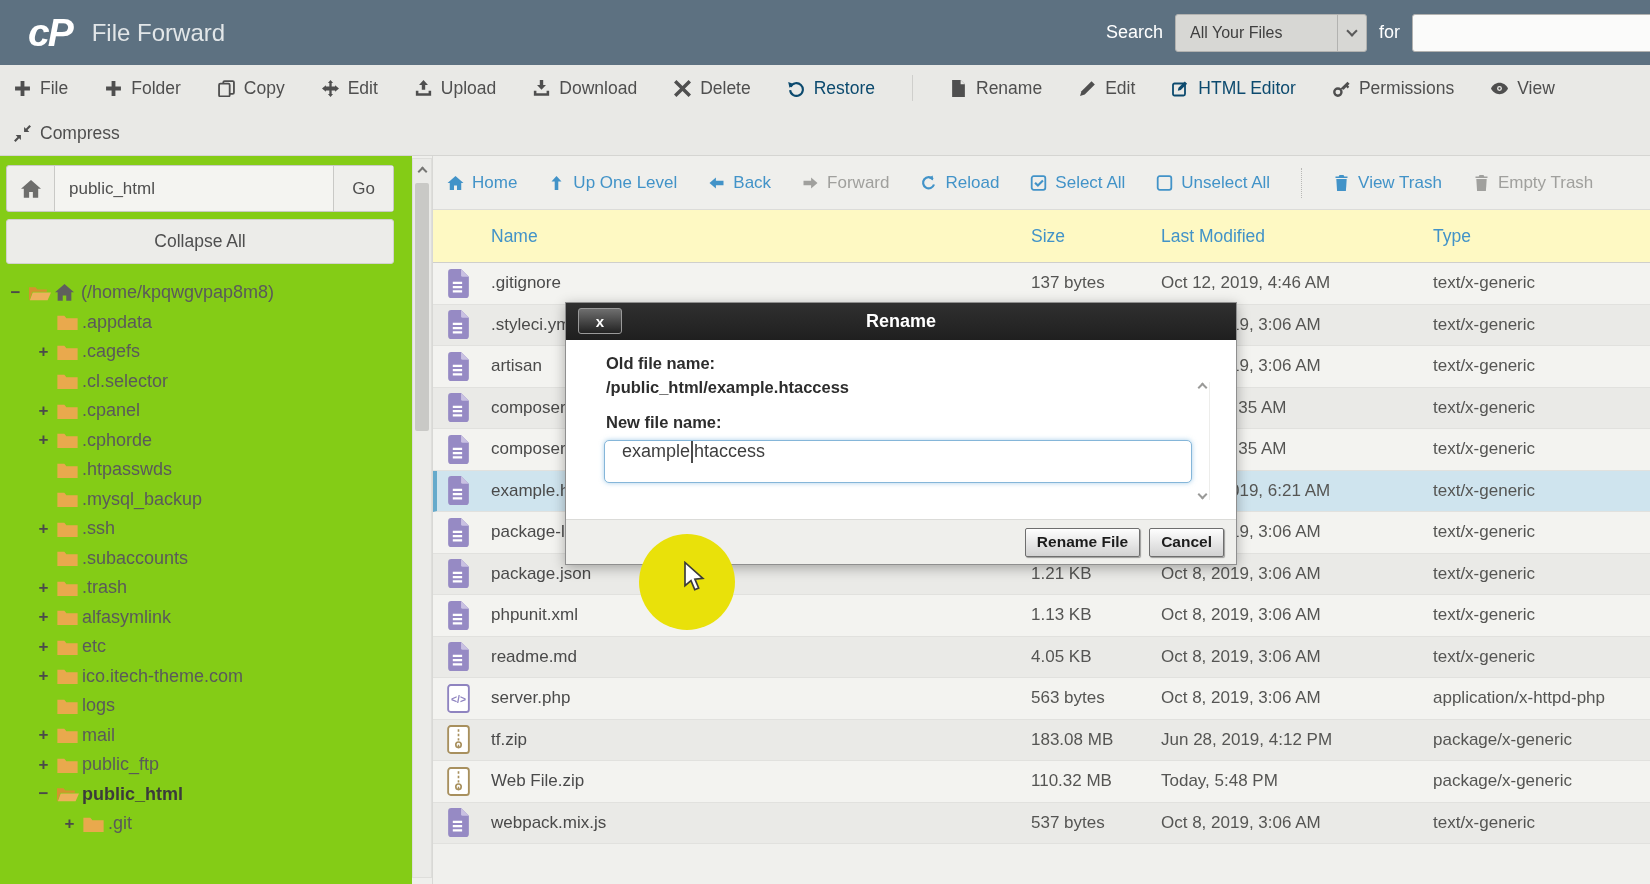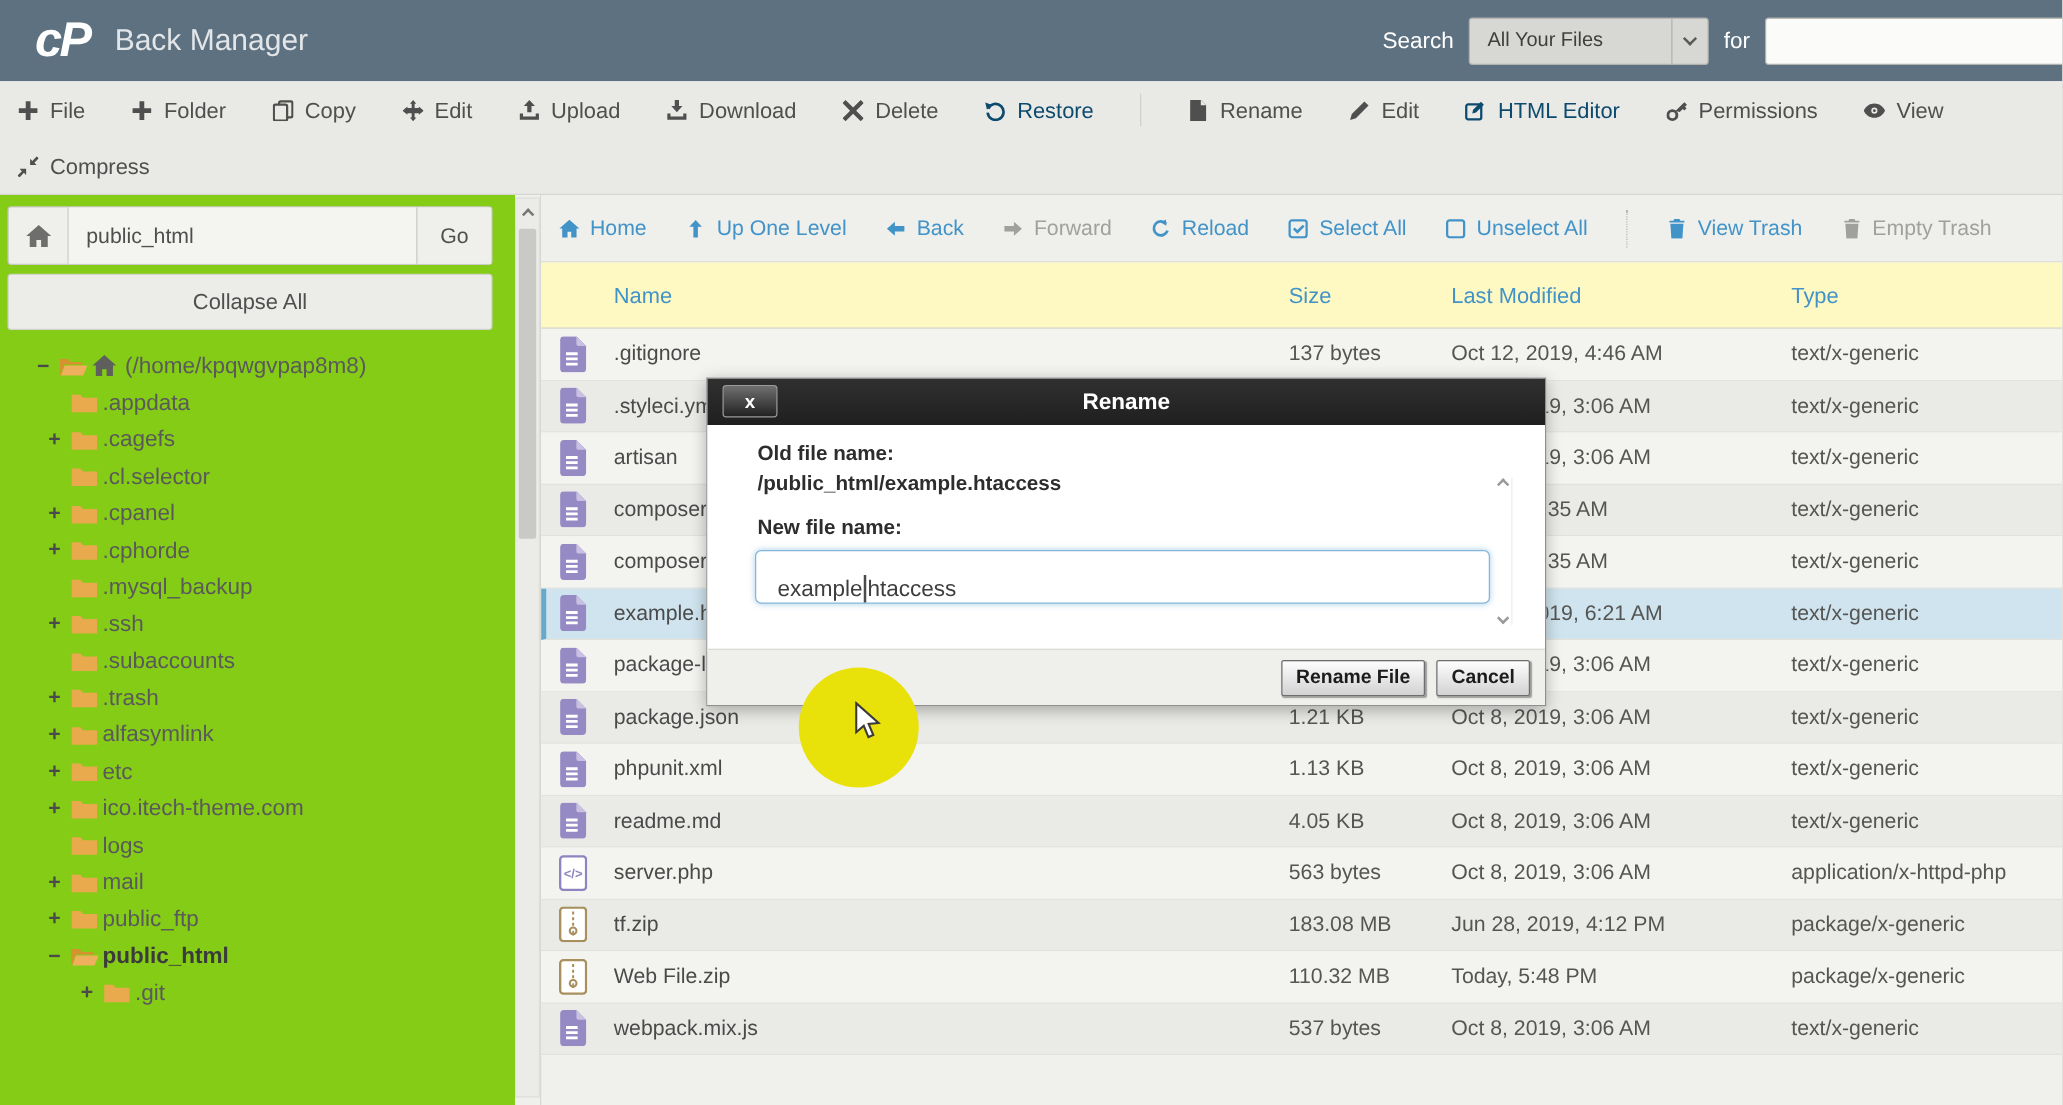--- a/index.html
+++ b/index.html
@@ -47,21 +47,21 @@
   .go-btn{width:60px;border-left:1px solid #c9c9c6;display:flex;align-items:center;justify-content:center;
     font-size:17px;color:#4f4f4f;background:#efefec;cursor:pointer;}
   .collapse-btn{position:absolute;top:63px;left:6px;right:18px;height:45px;border:1px solid #d2d2cf;
     border-radius:3px;background:#ecece9;display:flex;align-items:center;justify-content:center;
     font-size:17.5px;color:#4f4f4f;cursor:pointer;}
   .tree{position:absolute;top:122px;left:0;right:18px;bottom:0;overflow:hidden;font-size:18px;color:#5a5a5a;}
   .tree-item{display:flex;align-items:center;height:29.5px;cursor:pointer;white-space:nowrap;}
   .tree-item .expander{width:17px;text-align:center;font-weight:bold;color:#4a4a4a;font-size:17px;flex:none;}
   .expander.plus::before{content:"+";}
   .expander.minus::before{content:"\2212";}
-  .lvl0{padding-left:26px;}.lvl1{padding-left:35px;}.lvl2{padding-left:61px;}
+  .lvl0{padding-left:7px;}.lvl1{padding-left:35px;}.lvl2{padding-left:61px;}
   .tfolder{width:23px;height:18px;margin:0 3px 0 4px;flex:none;}
   .thome{width:21px;height:19px;margin-right:6px;color:#5f5f5d;flex:none;}
   .tree-item.bold .tlabel{font-weight:bold;color:#3b3b3b;}
 
   
   .vscroll{position:absolute;top:158px;left:412px;width:20px;bottom:6px;background:#ebebe8;
     border:1px solid #dededb;}
   .vs-up{height:20px;display:flex;align-items:center;justify-content:center;cursor:pointer;}
   .chev-up{width:7px;height:7px;border-left:2px solid #767674;border-top:2px solid #767674;
     transform:rotate(45deg);margin-top:4px;}
@@ -93,21 +93,21 @@
   .dlg-title{color:#fff;font-size:18px;font-weight:bold;}
   .dlg-close{position:absolute;left:12px;top:5px;width:44px;height:26px;
     background:linear-gradient(#6f6f6f,#222);border:1px solid #9a9a9a;border-radius:3px;color:#fff;
     font-weight:bold;font-size:15px;display:flex;align-items:center;justify-content:center;cursor:pointer;line-height:1;}
   .dlg-body{position:relative;height:181px;background:#fff;}
   .dlg-label{position:absolute;left:40px;font-size:16.5px;font-weight:bold;color:#2d2d2d;}
   .old-label{top:14px;}
   .old-value{position:absolute;left:40px;top:38px;font-size:16.5px;font-weight:bold;color:#2d2d2d;}
   .new-label{top:73px;}
   .fake-input{position:absolute;left:38px;top:100px;width:588px;height:43px;border:1px solid #85b6d9;
-    border-radius:5px;box-shadow:0 0 5px rgba(95,165,215,.55);display:flex;align-items:flex-end;
+    border-radius:5px;box-shadow:0 0 5px rgba(95,165,215,.55);display:flex;align-items:flex-start;
     padding-left:17px;font-size:18px;color:#3e3e3e;background:#fff;cursor:text;}
   .caret{width:2px;height:22px;background:#4a4a4a;margin:0 1px;flex:none;}
   .dlg-scroll{position:absolute;right:26px;top:42px;width:14px;height:118px;
     border-right:1px solid #ededeb;}
   .chev-sm{width:7px;height:7px;border-left:2px solid #9a9a98;border-top:2px solid #9a9a98;position:absolute;left:3px;}
   .chev-sm.up{transform:rotate(45deg);top:2px;}
   .chev-sm.down{transform:rotate(225deg);bottom:2px;}
   .dlg-footer{position:absolute;left:0;right:0;bottom:0;height:45px;background:#efefec;
     border-top:1px solid #dbdbd8;display:flex;align-items:center;justify-content:flex-end;
     padding-right:12px;gap:9px;}
@@ -223,21 +223,21 @@
         <circle cx="11" cy="19" r="2.6" fill="none" stroke="#a8905e" stroke-width="1.6"></circle>
         <path stroke="#a8905e" stroke-width="1.4" fill="none" d="M11 19v3.5"></path>
       </symbol>
   </defs>
 </svg>
 
 <div class="screen">
 
   <div class="topbar">
     <div class="logo">cP</div>
-    <div class="app-title">Back Manager</div>
+    <div class="app-title">File Forward</div>
     <div class="search-area">
       <span class="search-label">Search</span>
       <div class="scope-select">
         <span class="scope-value">All Your Files</span>
         <span class="scope-chev">
             <span class="chev-down"></span>
           </span>
       </div>
       <span class="for-label">for</span>
       <input class="search-input" type="text" value="" style="">
@@ -386,20 +386,27 @@
             <use href="#i-folder" xlink:href="#i-folder"></use>
           </svg>
         <span class="tlabel">.cpanel</span>
       </div>
       <div class="tree-item lvl1">
         <span class="expander plus"></span>
         <svg class="tfolder">
             <use href="#i-folder" xlink:href="#i-folder"></use>
           </svg>
         <span class="tlabel">.cphorde</span>
+      </div>
+      <div class="tree-item lvl1">
+        <span class="expander"></span>
+        <svg class="tfolder">
+            <use href="#i-folder" xlink:href="#i-folder"></use>
+          </svg>
+        <span class="tlabel">.htpasswds</span>
       </div>
       <div class="tree-item lvl1">
         <span class="expander"></span>
         <svg class="tfolder">
             <use href="#i-folder" xlink:href="#i-folder"></use>
           </svg>
         <span class="tlabel">.mysql_backup</span>
       </div>
       <div class="tree-item lvl1">
         <span class="expander plus"></span>

